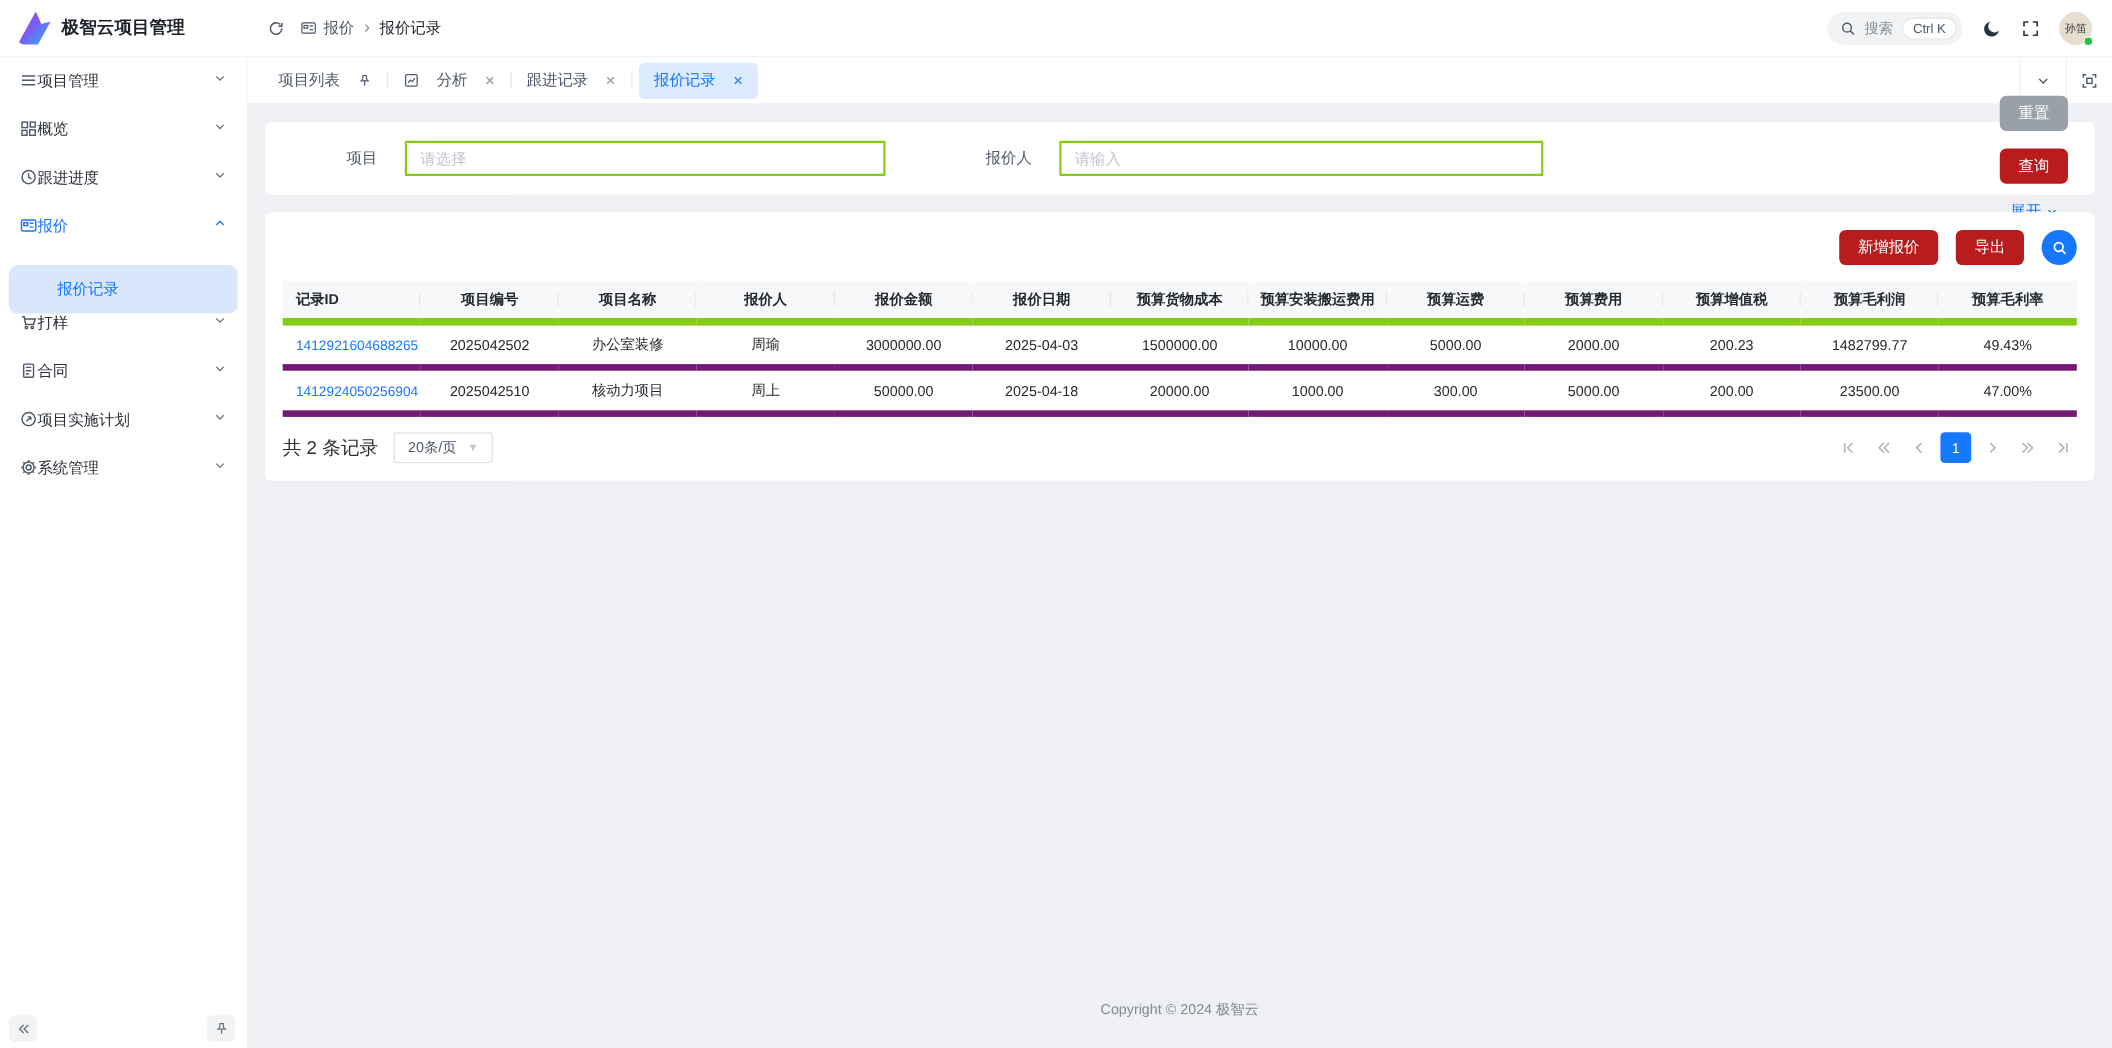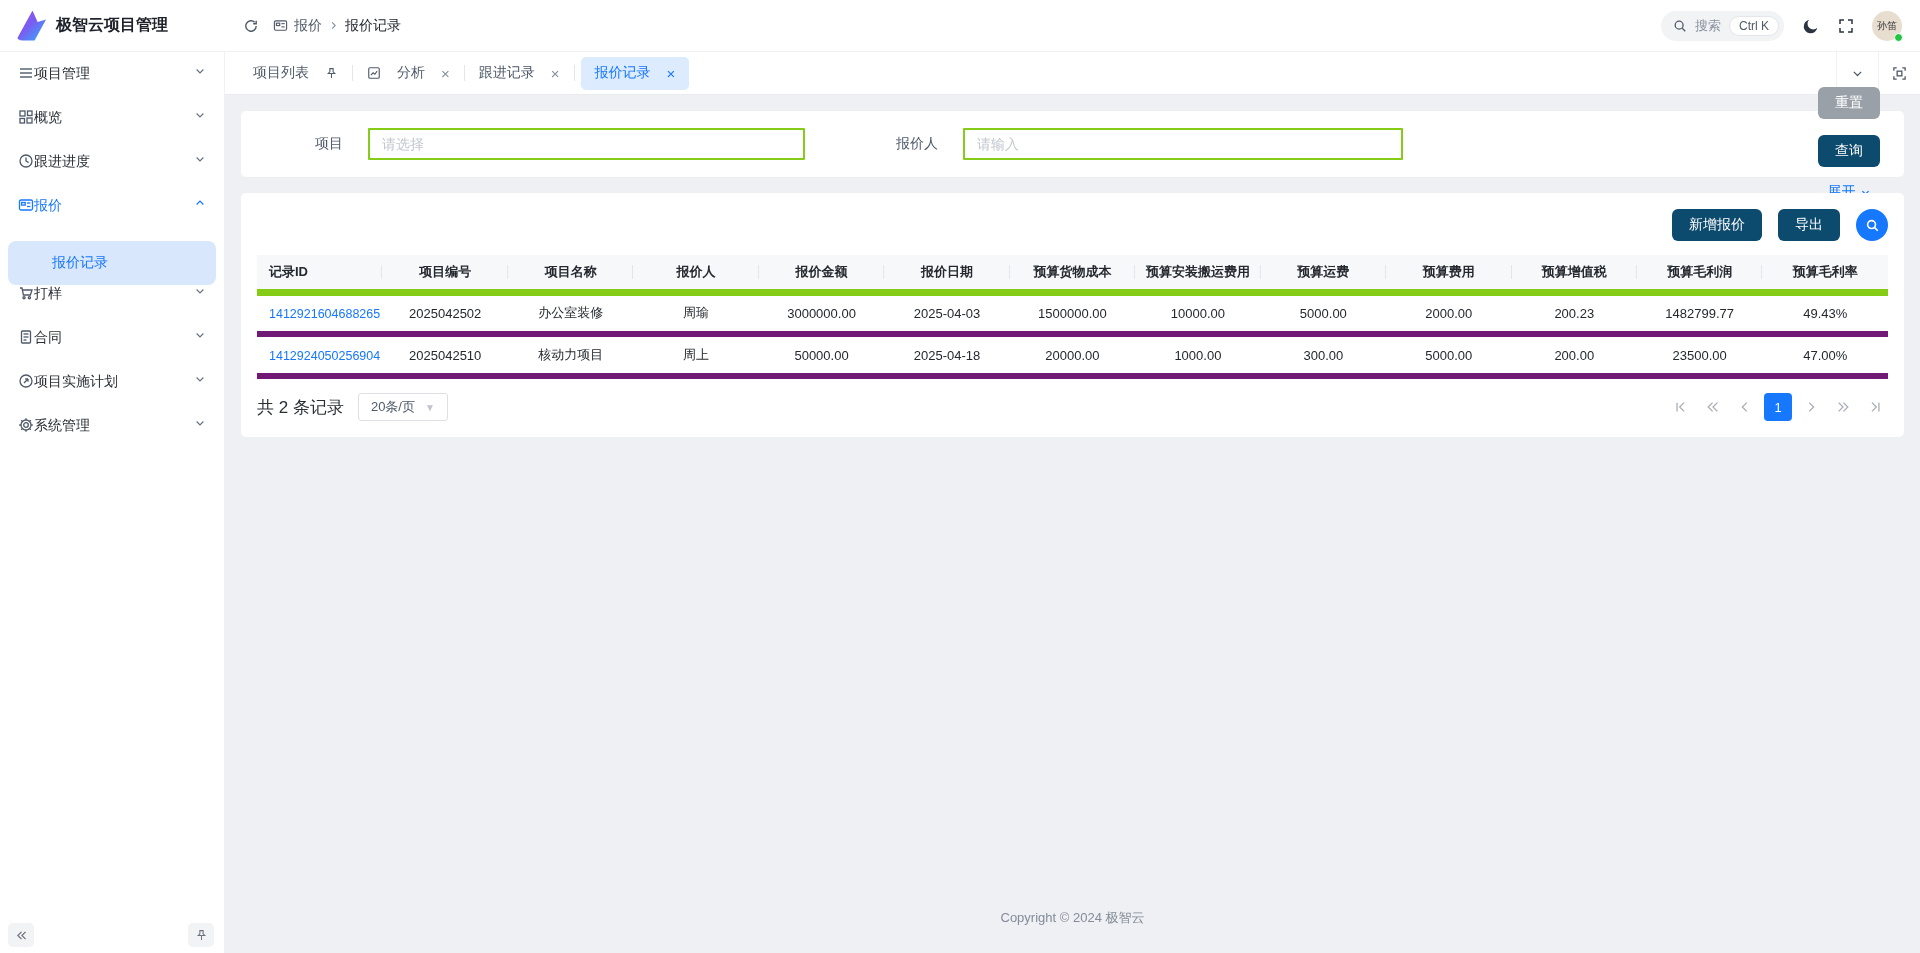--- a/index.html
+++ b/index.html
@@ -58,21 +58,21 @@
   .filter-card { height:66px; display:flex; align-items:center; padding:0 24px; gap:25px; flex:0 0 auto; }
   .f-label { color:#4e5969; margin-left:66px; white-space:nowrap; }
   .f-label.first { margin-left:50px; }
   .text-input { height:32px; border:2px solid #84cc16; border-radius:1px; padding:0 12px; font-size:14px; color:#333; outline:none; font-family:inherit; }
   .text-input::placeholder { color:#c2c7cf; }
   .input-project { width:437px; }
   .input-quoter { width:440px; }
   .filter-actions { margin-left:auto; display:flex; align-items:center; gap:16px;flex-direction:column; }
   .btn { height:32px; border:none; border-radius:6px; padding:0 17px; font-size:14px; color:#fff; cursor:pointer; font-family:inherit; }
   .btn-gray { background:#9aa0a8; }
-  .btn-blue { background:#0c4a6e; }
+  .btn-blue { background:#b91c1c; }
   .link-expand { color:#1677ff; display:flex; align-items:center; gap:4px; cursor:pointer; }
 
   .table-card { padding:16px; display:flex; flex-direction:column; gap:14px; flex:0 0 auto; }
   .table-toolbar { display:flex; justify-content:flex-end; align-items:center; gap:16px; }
   .btn-circle { width:32px; height:32px; border-radius:50%; background:#1677ff; border:none; color:#fff; display:flex; align-items:center; justify-content:center; cursor:pointer; }
 
   table { width:100%; table-layout:fixed; border-collapse:collapse; font-size:13px; }
   thead th { background:#f7f8fa; height:37px; font-weight:bold; color:#24292f; text-align:center; position:relative; }
   thead th::after { content:''; position:absolute; right:0; top:10px; bottom:10px; width:1px; background:#e5e6eb; }
   thead th:last-child::after { display:none; }

